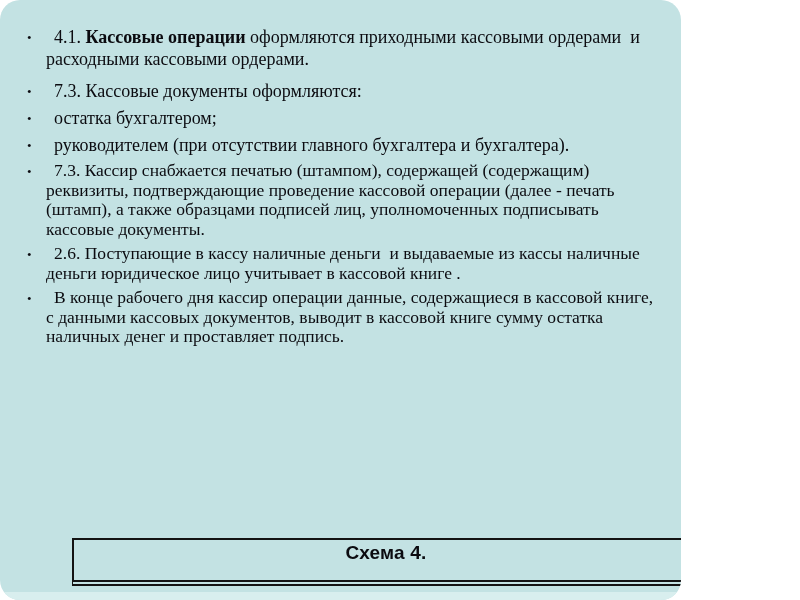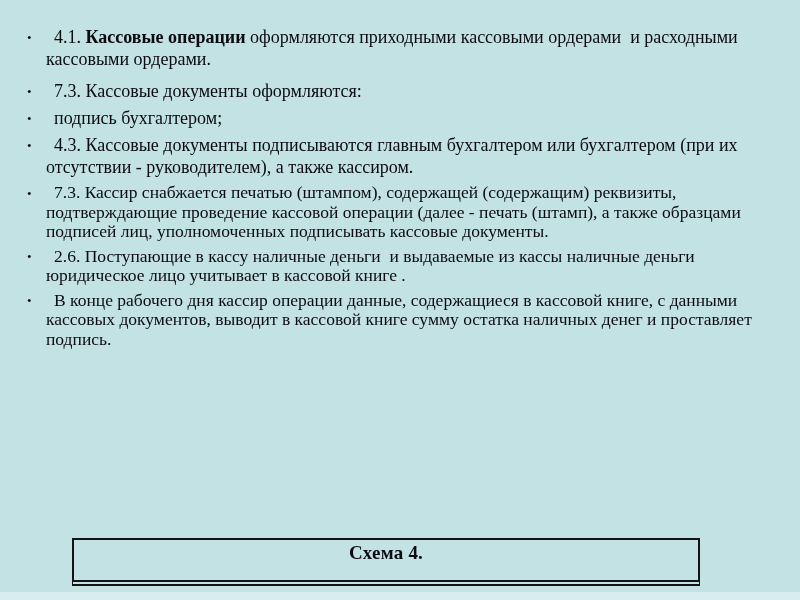--- a/index.html
+++ b/index.html
@@ -1,23 +1,24 @@
 <!DOCTYPE html>
 <html><head>
 <meta charset="utf-8">
 <style>
   html, body { margin: 0; padding: 0; }
   .slide {
     position: relative;
-    width: 800px;
+    width: 681px;
     height: 600px;
     background: #c3e2e3;
     overflow: hidden;
     font-family: "Liberation Serif", "DejaVu Serif", serif;
     color: #0b0b10;
+    border-radius: 20px;
   }
   ul.bullets {
     list-style: none;
     margin: 0;
     padding: 26px 26px 0 0;
   }
   ul.bullets li {
     position: relative;
     padding-left: 46px;
     text-indent: 8px;
@@ -42,21 +43,21 @@
     top: 538px;
     width: 624px;
     height: 38px;
     border: 2px solid #131313;
     border-bottom: 6px double #131313;
     text-align: center;
     padding-top: 2px;
     box-sizing: content-box;
   }
   .schema-box .label {
-    font-family: Liberation Serif, serif;
+    font-family: Liberation Sans, sans-serif;
     font-weight: bold;
     font-size: 19px;
     letter-spacing: 0.2px;
     text-align: right;
   }
   .bottom-strip {
     position: absolute;
     left: 0;
     right: 0;
     bottom: 0;
@@ -64,22 +65,22 @@
     background: #d8eeee;
   }
 </style>
 </head>
 <body>
 
 <div class="slide" style="background: rgb(195, 226, 227); color: rgb(11, 11, 16);">
   <ul class="bullets">
     <li class="ga"><span>4.1. </span><span class="bold-run">Кассовые операции</span><span> оформляются приходными кассовыми ордерами  и расходными кассовыми ордерами.</span></li>
     <li class="ga"><span>7.3. Кассовые документы оформляются:</span></li>
-    <li class="ga"><span>подпись бухгалтером;</span></li>
-    <li class="ga"><span>4.3. Кассовые документы подписываются главным бухгалтером или бухгалтером (при их отсутствии - руководителем), а также кассиром.</span></li>
+    <li class="ga"><span>остатка бухгалтером;</span></li>
+    <li class="ga"><span>руководителем (при отсутствии главного бухгалтера и бухгалтера).</span></li>
     <li class="gb"><span>7.3. Кассир снабжается печатью (штампом), содержащей (содержащим) реквизиты, подтверждающие проведение кассовой операции (далее - печать (штамп), а также образцами подписей лиц, уполномоченных подписывать кассовые документы.</span></li>
     <li class="gb"><span>2.6. Поступающие в кассу наличные деньги  и выдаваемые из кассы наличные деньги юридическое лицо учитывает в кассовой книге .</span></li>
     <li class="gb"><span>В конце рабочего дня кассир операции данные, содержащиеся в кассовой книге, с данными кассовых документов, выводит в кассовой книге сумму остатка наличных денег и проставляет подпись.</span></li>
   </ul>
 
   <div class="schema-box" style="border-color: rgb(19, 19, 19);">
     <span class="label">Схема 4.</span>
   </div>
 
   <div class="bottom-strip" style="background: rgb(216, 238, 238);"></div>

